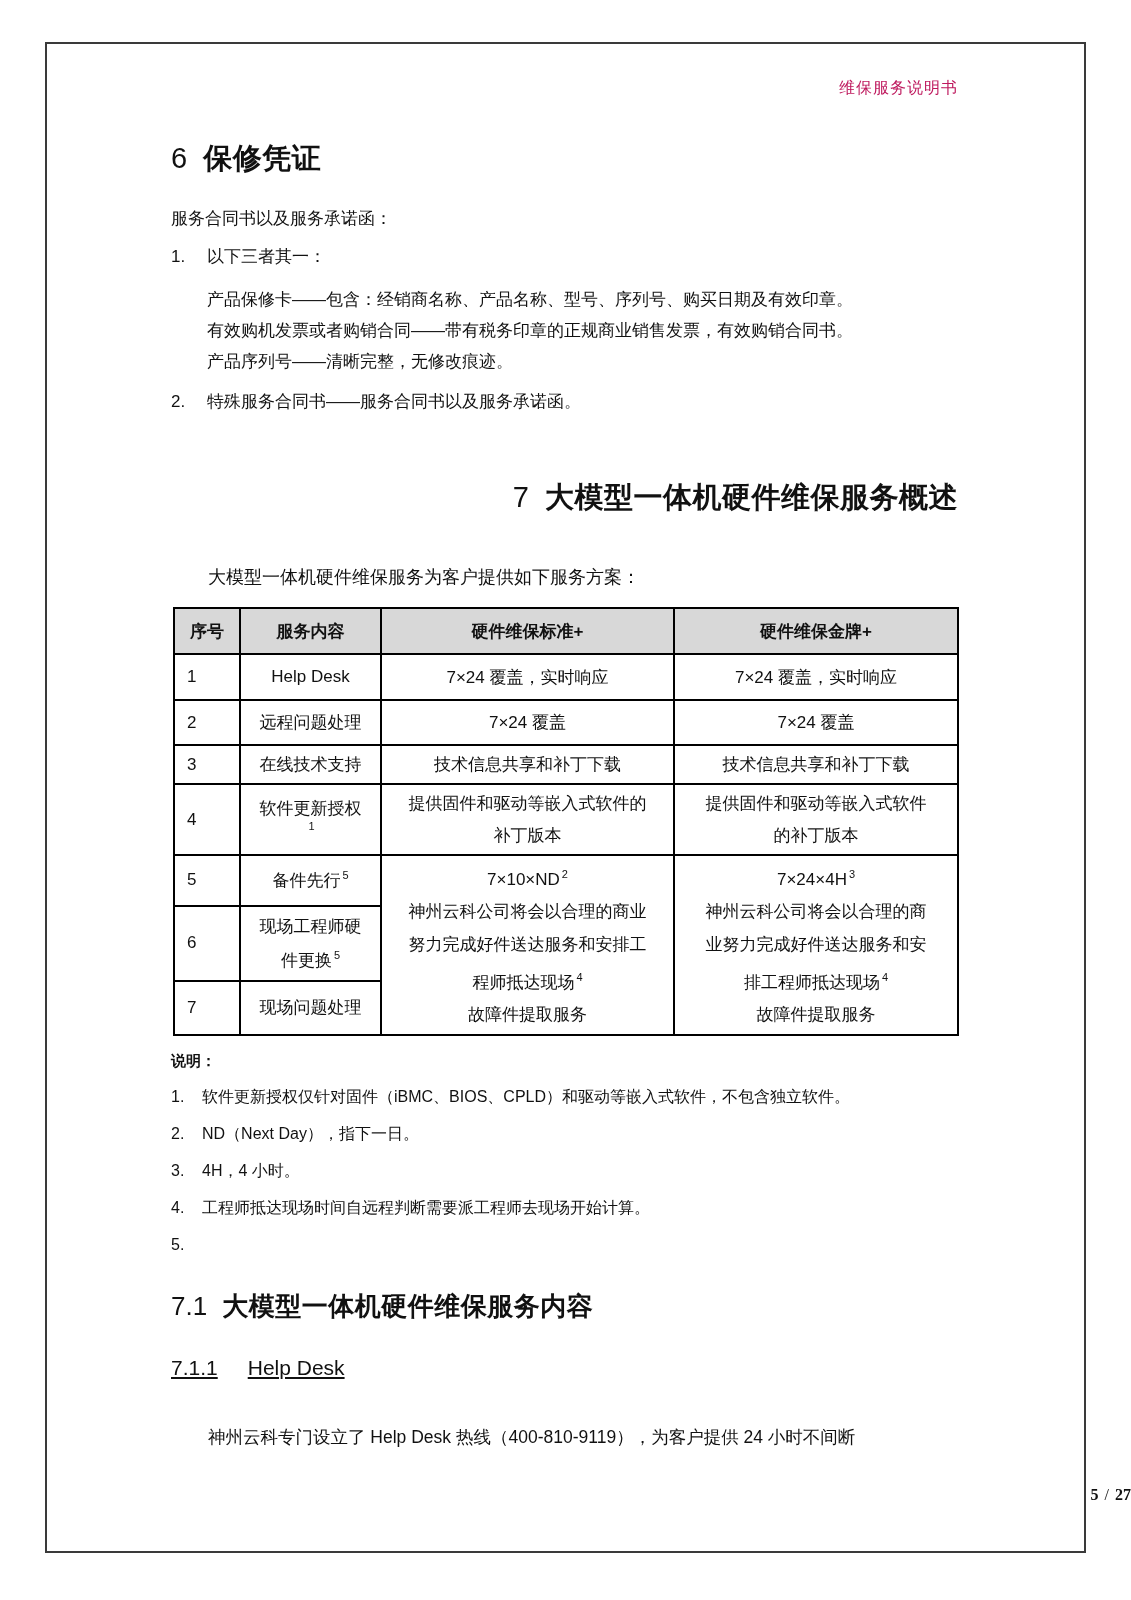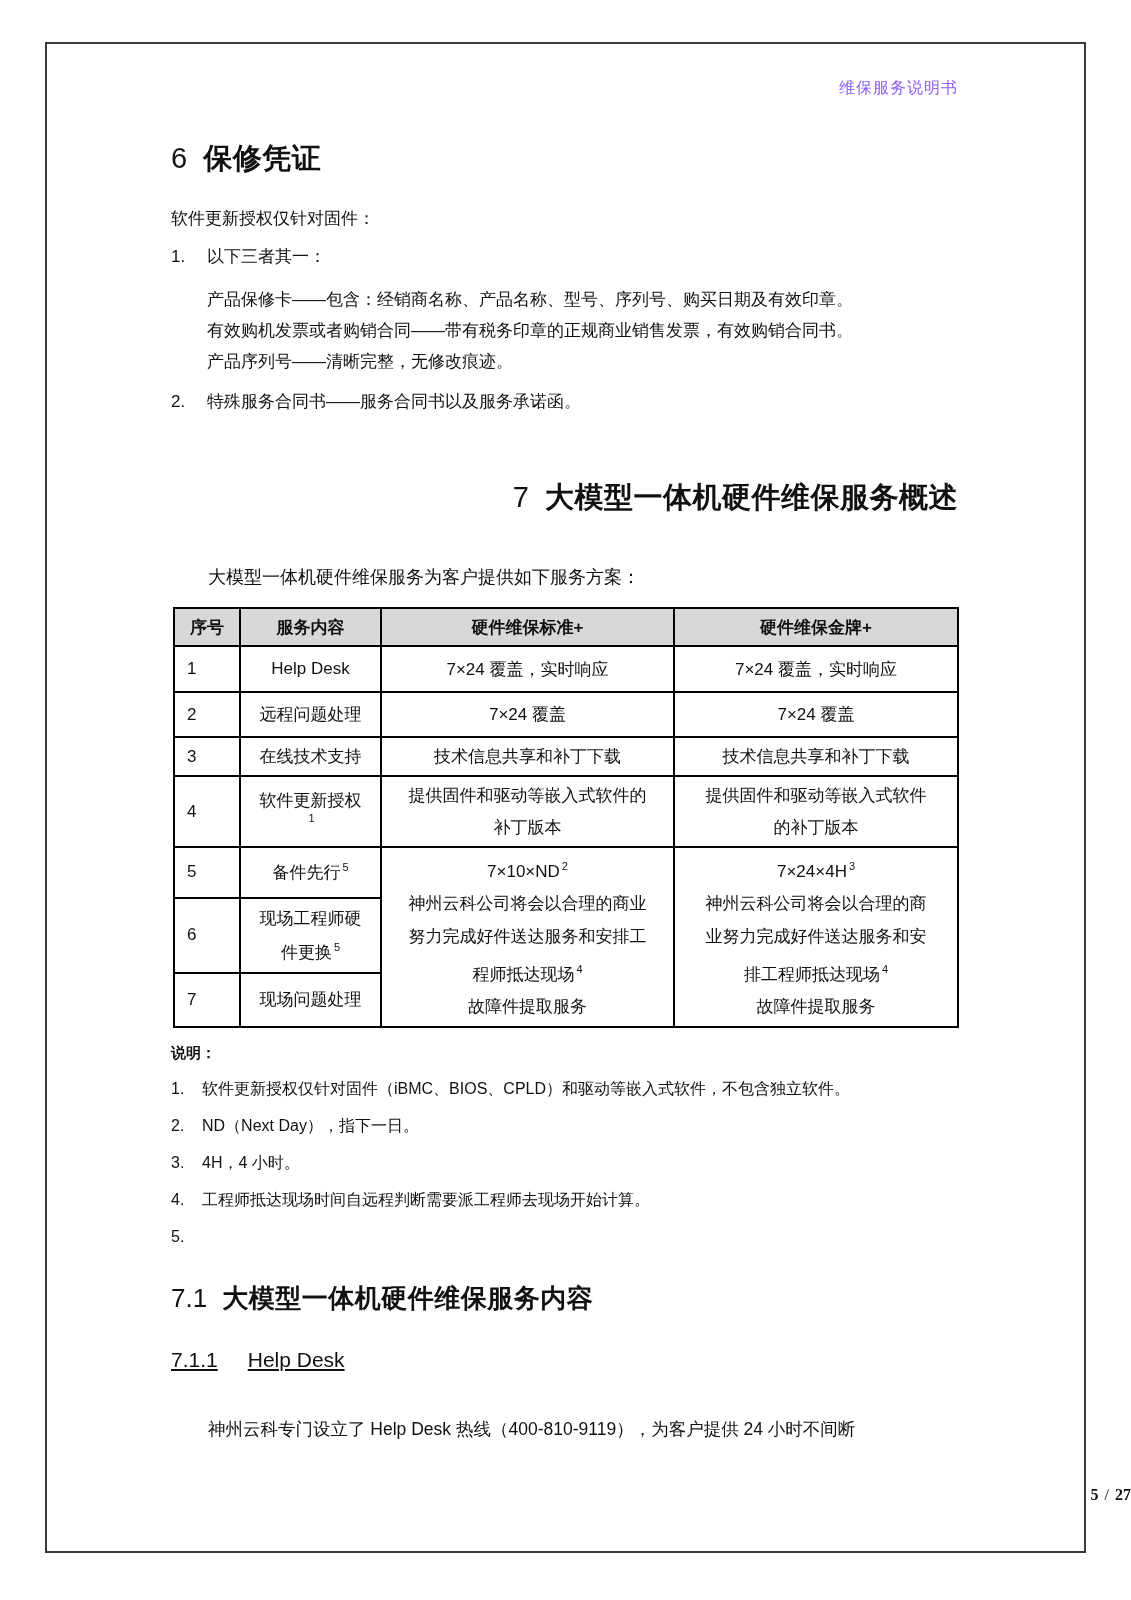--- a/index.html
+++ b/index.html
@@ -17,21 +17,21 @@
   }
   .content {
     position: absolute;
     left: 124px; right: 126px; top: 0;
   }
   .page-header {
     margin-top: 34px;
     text-align: right;
     font-family: "Liberation Serif", serif;
     font-size: 16px;
-    color: #8b5cf6;
+    color: #be185d;
     letter-spacing: 1px;
   }
   .h1 { margin-top: 42px; font-size: 29px; line-height: 34px; }
   .h1 .h-num { font-weight: 400; margin-right: 16px; }
   .h1 .h-title { font-weight: 700; letter-spacing: 0.5px; }
   .para-intro { margin-top: 32px; font-size: 17px; line-height: 24px; }
   .list { margin-top: 14px; }
   .list-item { display: flex; font-size: 17px; line-height: 24px; margin-top: 13px; }
   .list-item .marker { width: 36px; flex: none; }
   .sub-lines {
@@ -62,21 +62,21 @@
   .service-table th, .service-table td {
     border: 2px solid #000000;
     text-align: center;
     vertical-align: middle;
     padding: 2px 4px;
     font-weight: 400;
   }
   .service-table th {
     background: #d8d8d8;
     font-weight: 700;
-    height: 38px;
+    height: 46px;
   }
   .service-table td.num { text-align: left; padding-left: 12px; }
   .merged-cell { vertical-align: top; line-height: 32.5px; padding-top: 6px; }
   sup { font-size: 11px; margin-left: 2px; }
   .notes-label { margin-top: 16px; font-size: 15px; font-weight: 700; }
   .note-item { display: flex; font-size: 16px; line-height: 22px; margin-top: 15px; }
   .note-item .marker { width: 31px; flex: none; }
   .h2 { margin-top: 35px; font-size: 26px; line-height: 30px; }
   .h2 .h-num { font-weight: 400; margin-right: 15px; }
   .h2 .h-title { font-weight: 700; letter-spacing: 0.5px; }
@@ -106,21 +106,21 @@
   <div class="content">
 
     <div class="page-header">
       <span>维保服务说明书</span>
     </div>
 
     <div class="h1">
       <span class="h-num">6</span><span class="h-title">保修凭证</span>
     </div>
 
-    <div class="para-intro">软件更新授权仅针对固件：</div>
+    <div class="para-intro">服务合同书以及服务承诺函：</div>
 
     <div class="list">
       <div class="list-item">
         <span class="marker">1.</span>
         <span>以下三者其一：</span>
       </div>
       <div class="sub-lines">
         <div>产品保修卡——包含：经销商名称、产品名称、型号、序列号、购买日期及有效印章。</div>
         <div>有效购机发票或者购销合同——带有税务印章的正规商业销售发票，有效购销合同书。</div>
         <div>产品序列号——清晰完整，无修改痕迹。</div>

